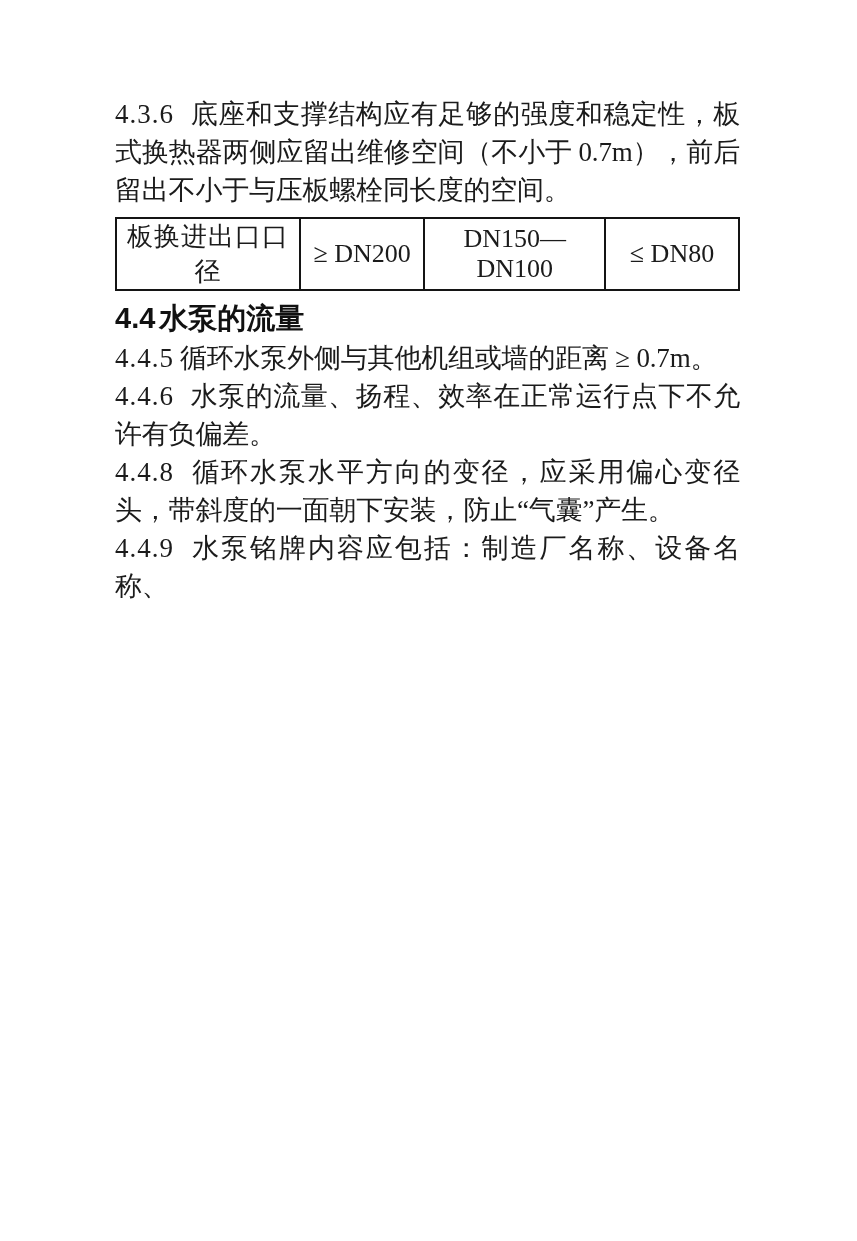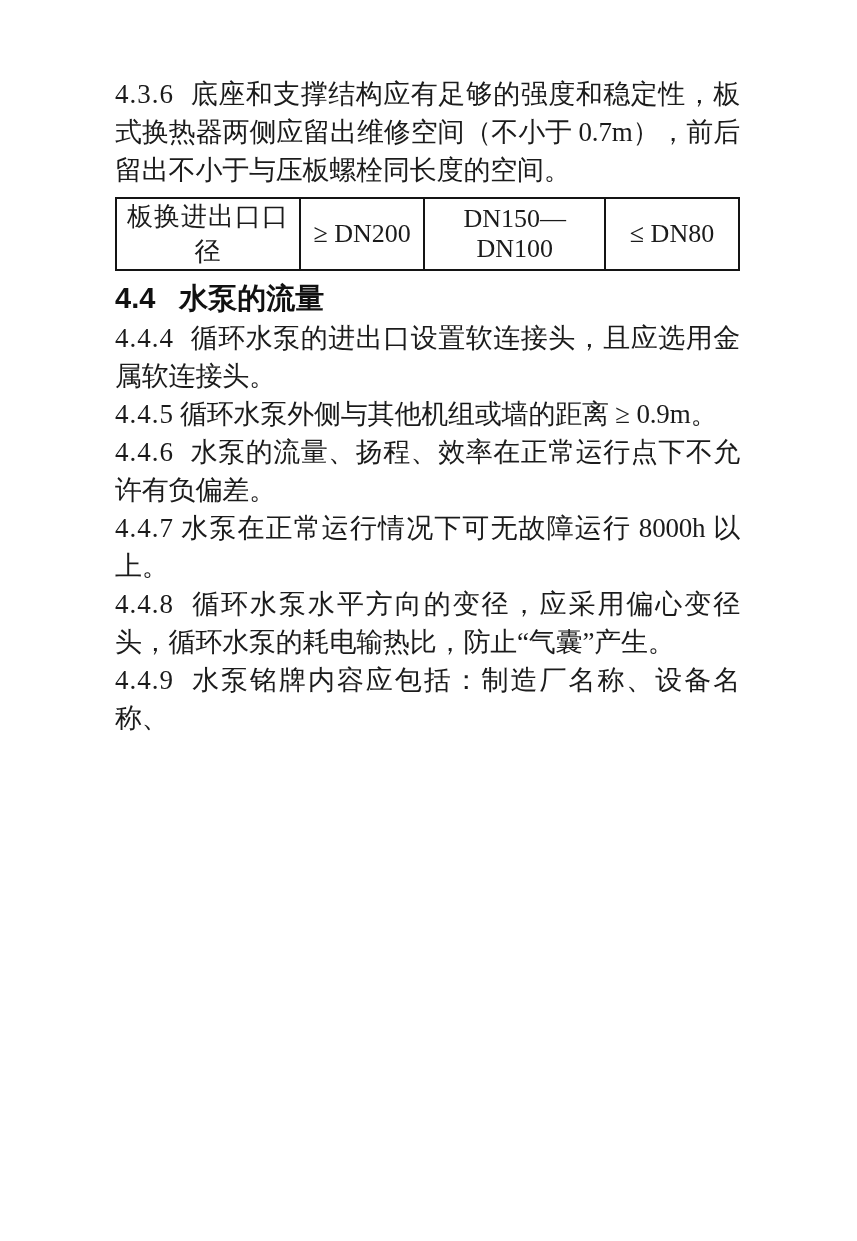--- a/index.html
+++ b/index.html
@@ -11,21 +11,21 @@
     width: 857px;
     height: 1241px;
     font-family: "Liberation Serif", "DejaVu Serif", serif;
     color: #1b1b1b;
     overflow: hidden;
   }
   .page {
     box-sizing: border-box;
     width: 857px;
     height: 940px;
-    padding: 75px 117px 0 115px;
+    padding: 95px 117px 0 115px;
     overflow: hidden;
   }
   .clause {
     margin: 0;
     font-size: 27px;
     line-height: 38px;
     text-align: justify;
     text-justify: inter-character;
     letter-spacing: -0.2px;
   }
@@ -55,21 +55,21 @@
   }
   h2.section {
     margin: 8px 0 2px 0;
     font-family: "Liberation Sans", "DejaVu Sans", sans-serif;
     font-weight: bold;
     font-size: 29px;
     line-height: 38px;
     color: #111111;
   }
   h2.section .sec-num {
-    margin-right: 24px;
+    margin-right: 4px;
   }
 </style>
 </head>
 <body>
 
 <div class="page">
 
   <p class="clause"><span class="num">4.3.6</span><span class="txt">底座和支撑结构应有足够的强度和稳定性，板式换热器两侧应留出维修空间（不小于 0.7m），前后留出不小于与压板螺栓同长度的空间。</span></p>
 
 
@@ -88,25 +88,23 @@
         <td>≤ DN80</td>
       </tr>
     </tbody>
   </table>
 
   <h2 class="section"><span class="sec-num">4.4</span><span>水泵的流量</span></h2>
 
 
 
 
-  <p class="clause"><span class="num">4.4.4</span><span class="txt">循环水泵的进出口设置软连接头，且应选用金属软连接头。</span></p>
 
-  <p class="clause tight"><span class="num">4.4.5</span><span class="txt">循环水泵外侧与其他机组或墙的距离 ≥ 0.9m。</span></p>
+  <p class="clause tight"><span class="num">4.4.5</span><span class="txt">循环水泵外侧与其他机组或墙的距离 ≥ 0.7m。</span></p>
 
   <p class="clause"><span class="num">4.4.6</span><span class="txt">水泵的流量、扬程、效率在正常运行点下不允许有负偏差。</span></p>
 
-  <p class="clause tight"><span class="num">4.4.7</span><span class="txt">水泵在正常运行情况下可无故障运行 8000h 以上。</span></p>
 
-  <p class="clause"><span class="num">4.4.8</span><span class="txt">循环水泵水平方向的变径，应采用偏心变径头，循环水泵的耗电输热比，防止“气囊”产生。</span></p>
+  <p class="clause"><span class="num">4.4.8</span><span class="txt">循环水泵水平方向的变径，应采用偏心变径头，带斜度的一面朝下安装，防止“气囊”产生。</span></p>
 
   <p class="clause"><span class="num">4.4.9</span><span class="txt">水泵铭牌内容应包括：制造厂名称、设备名称、</span></p>
 
 </div>
 
 </body></html>

